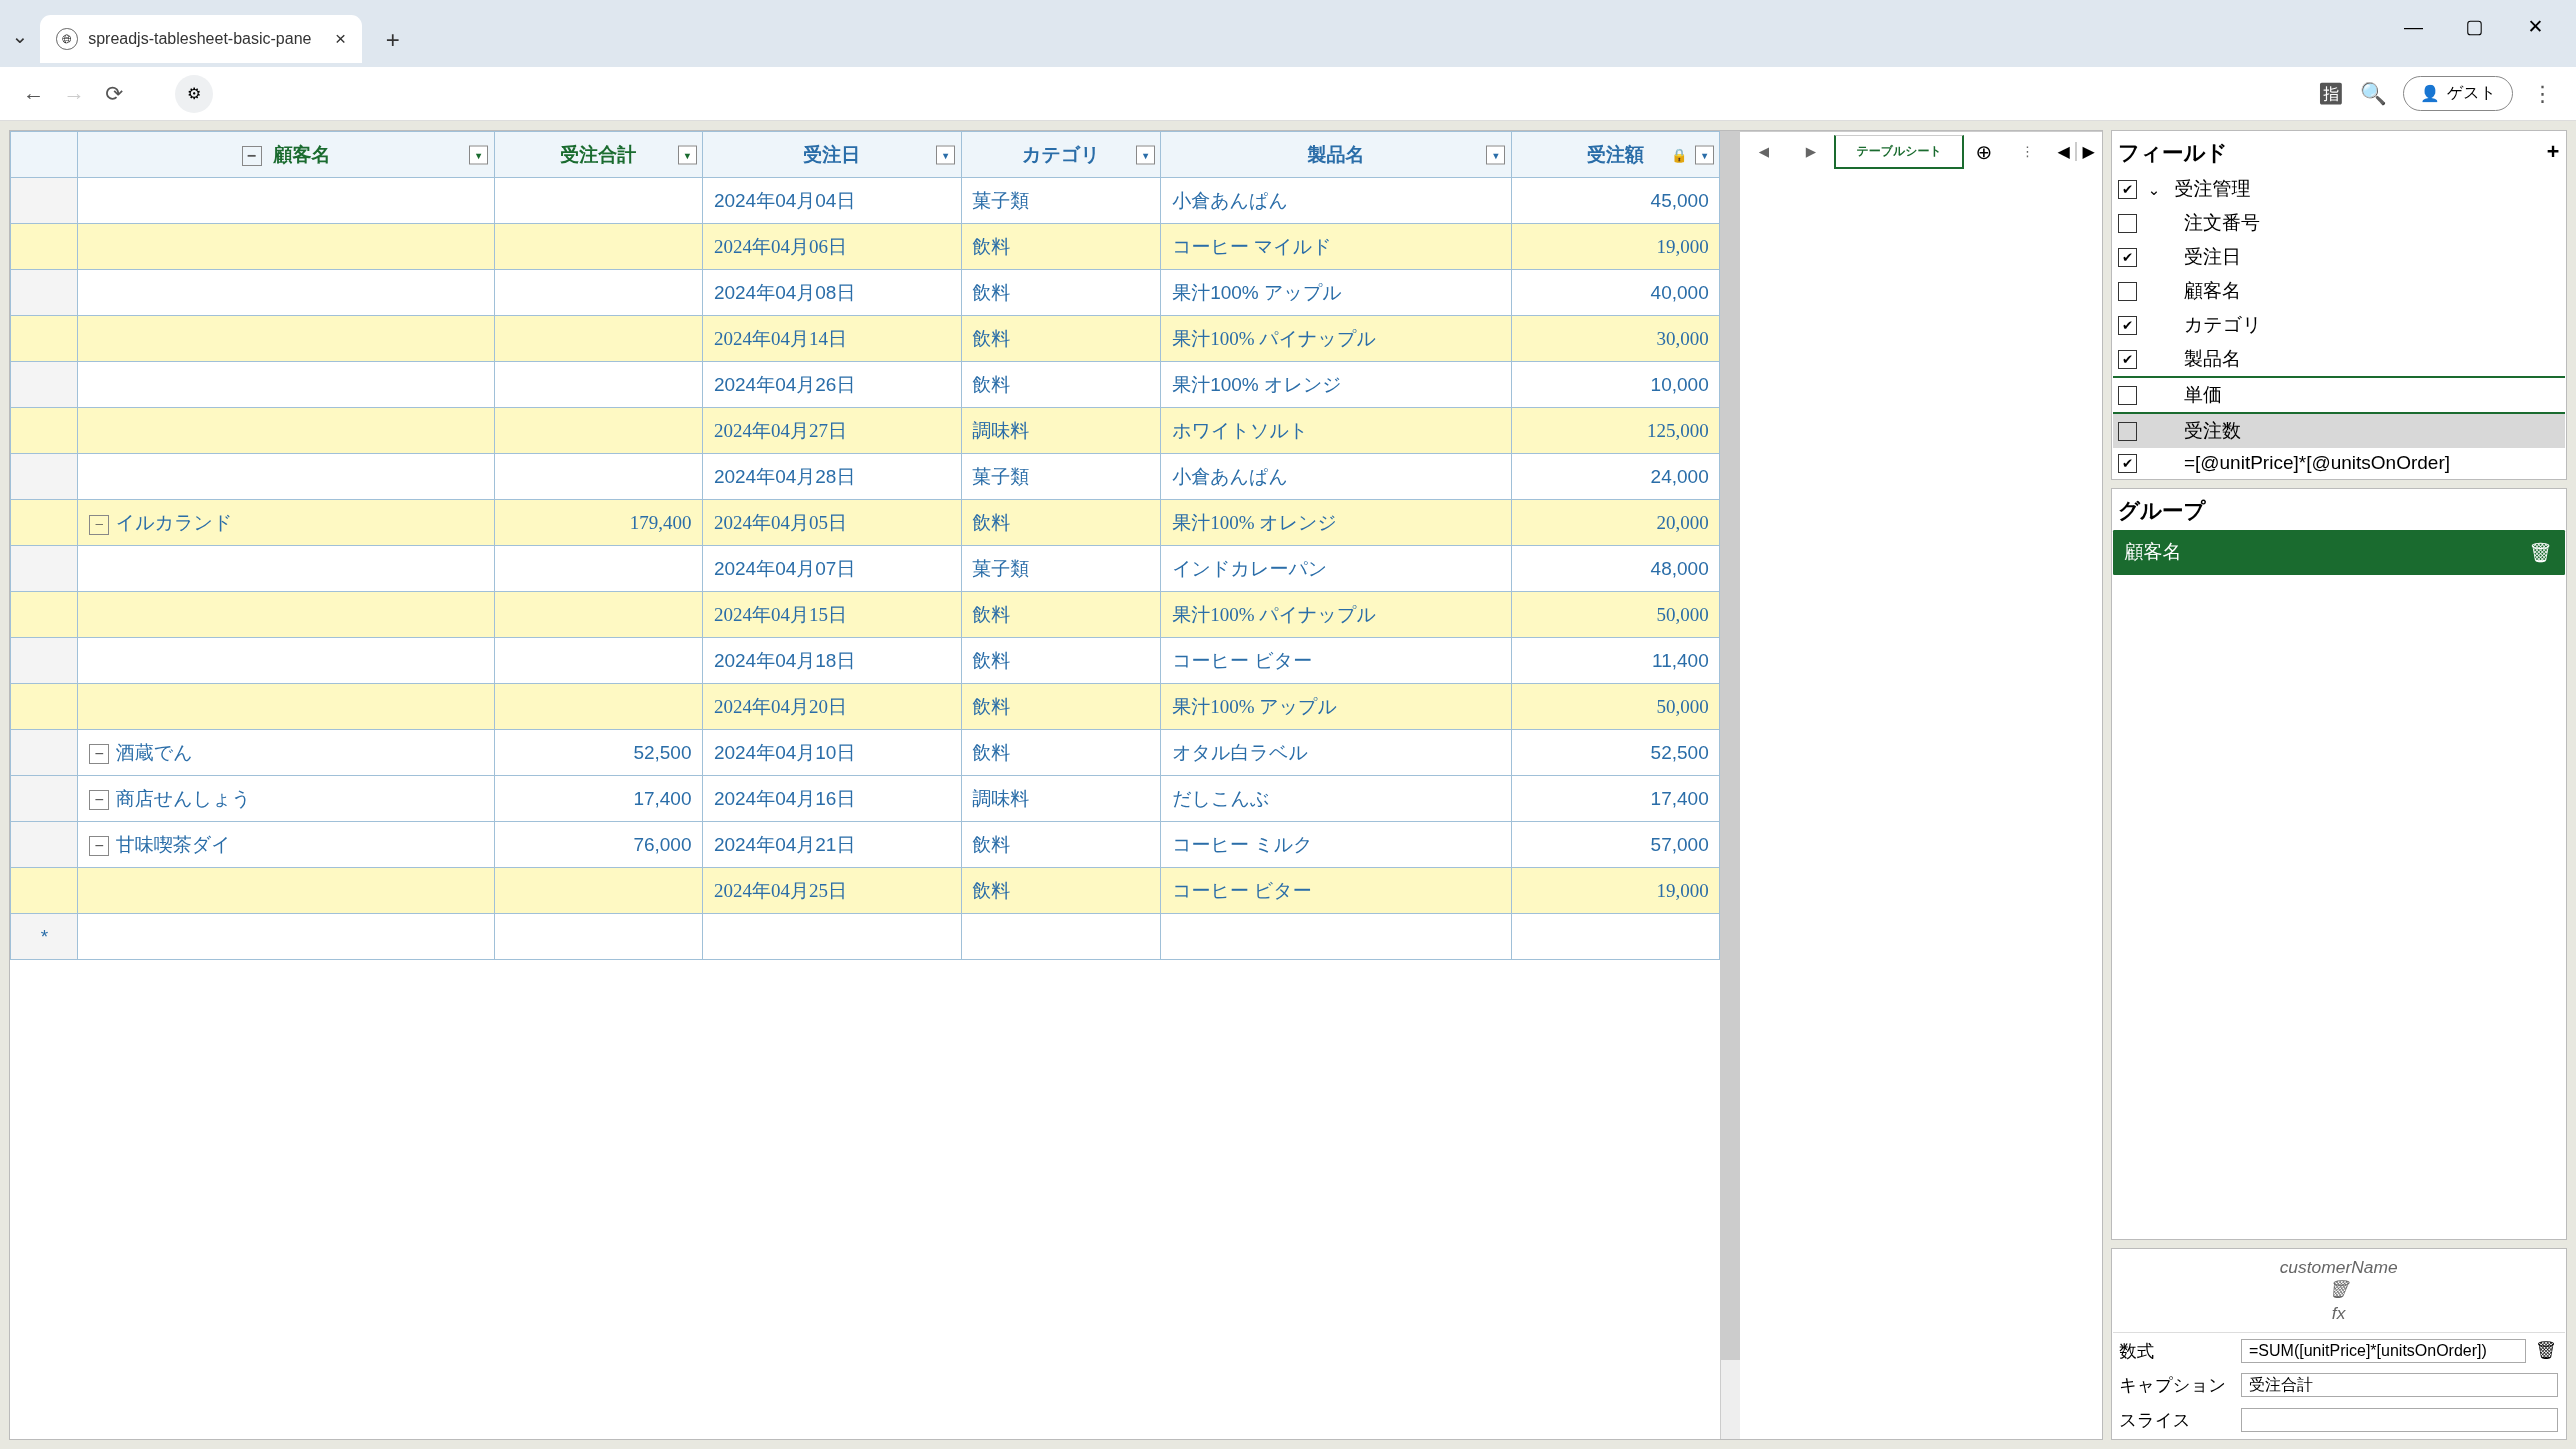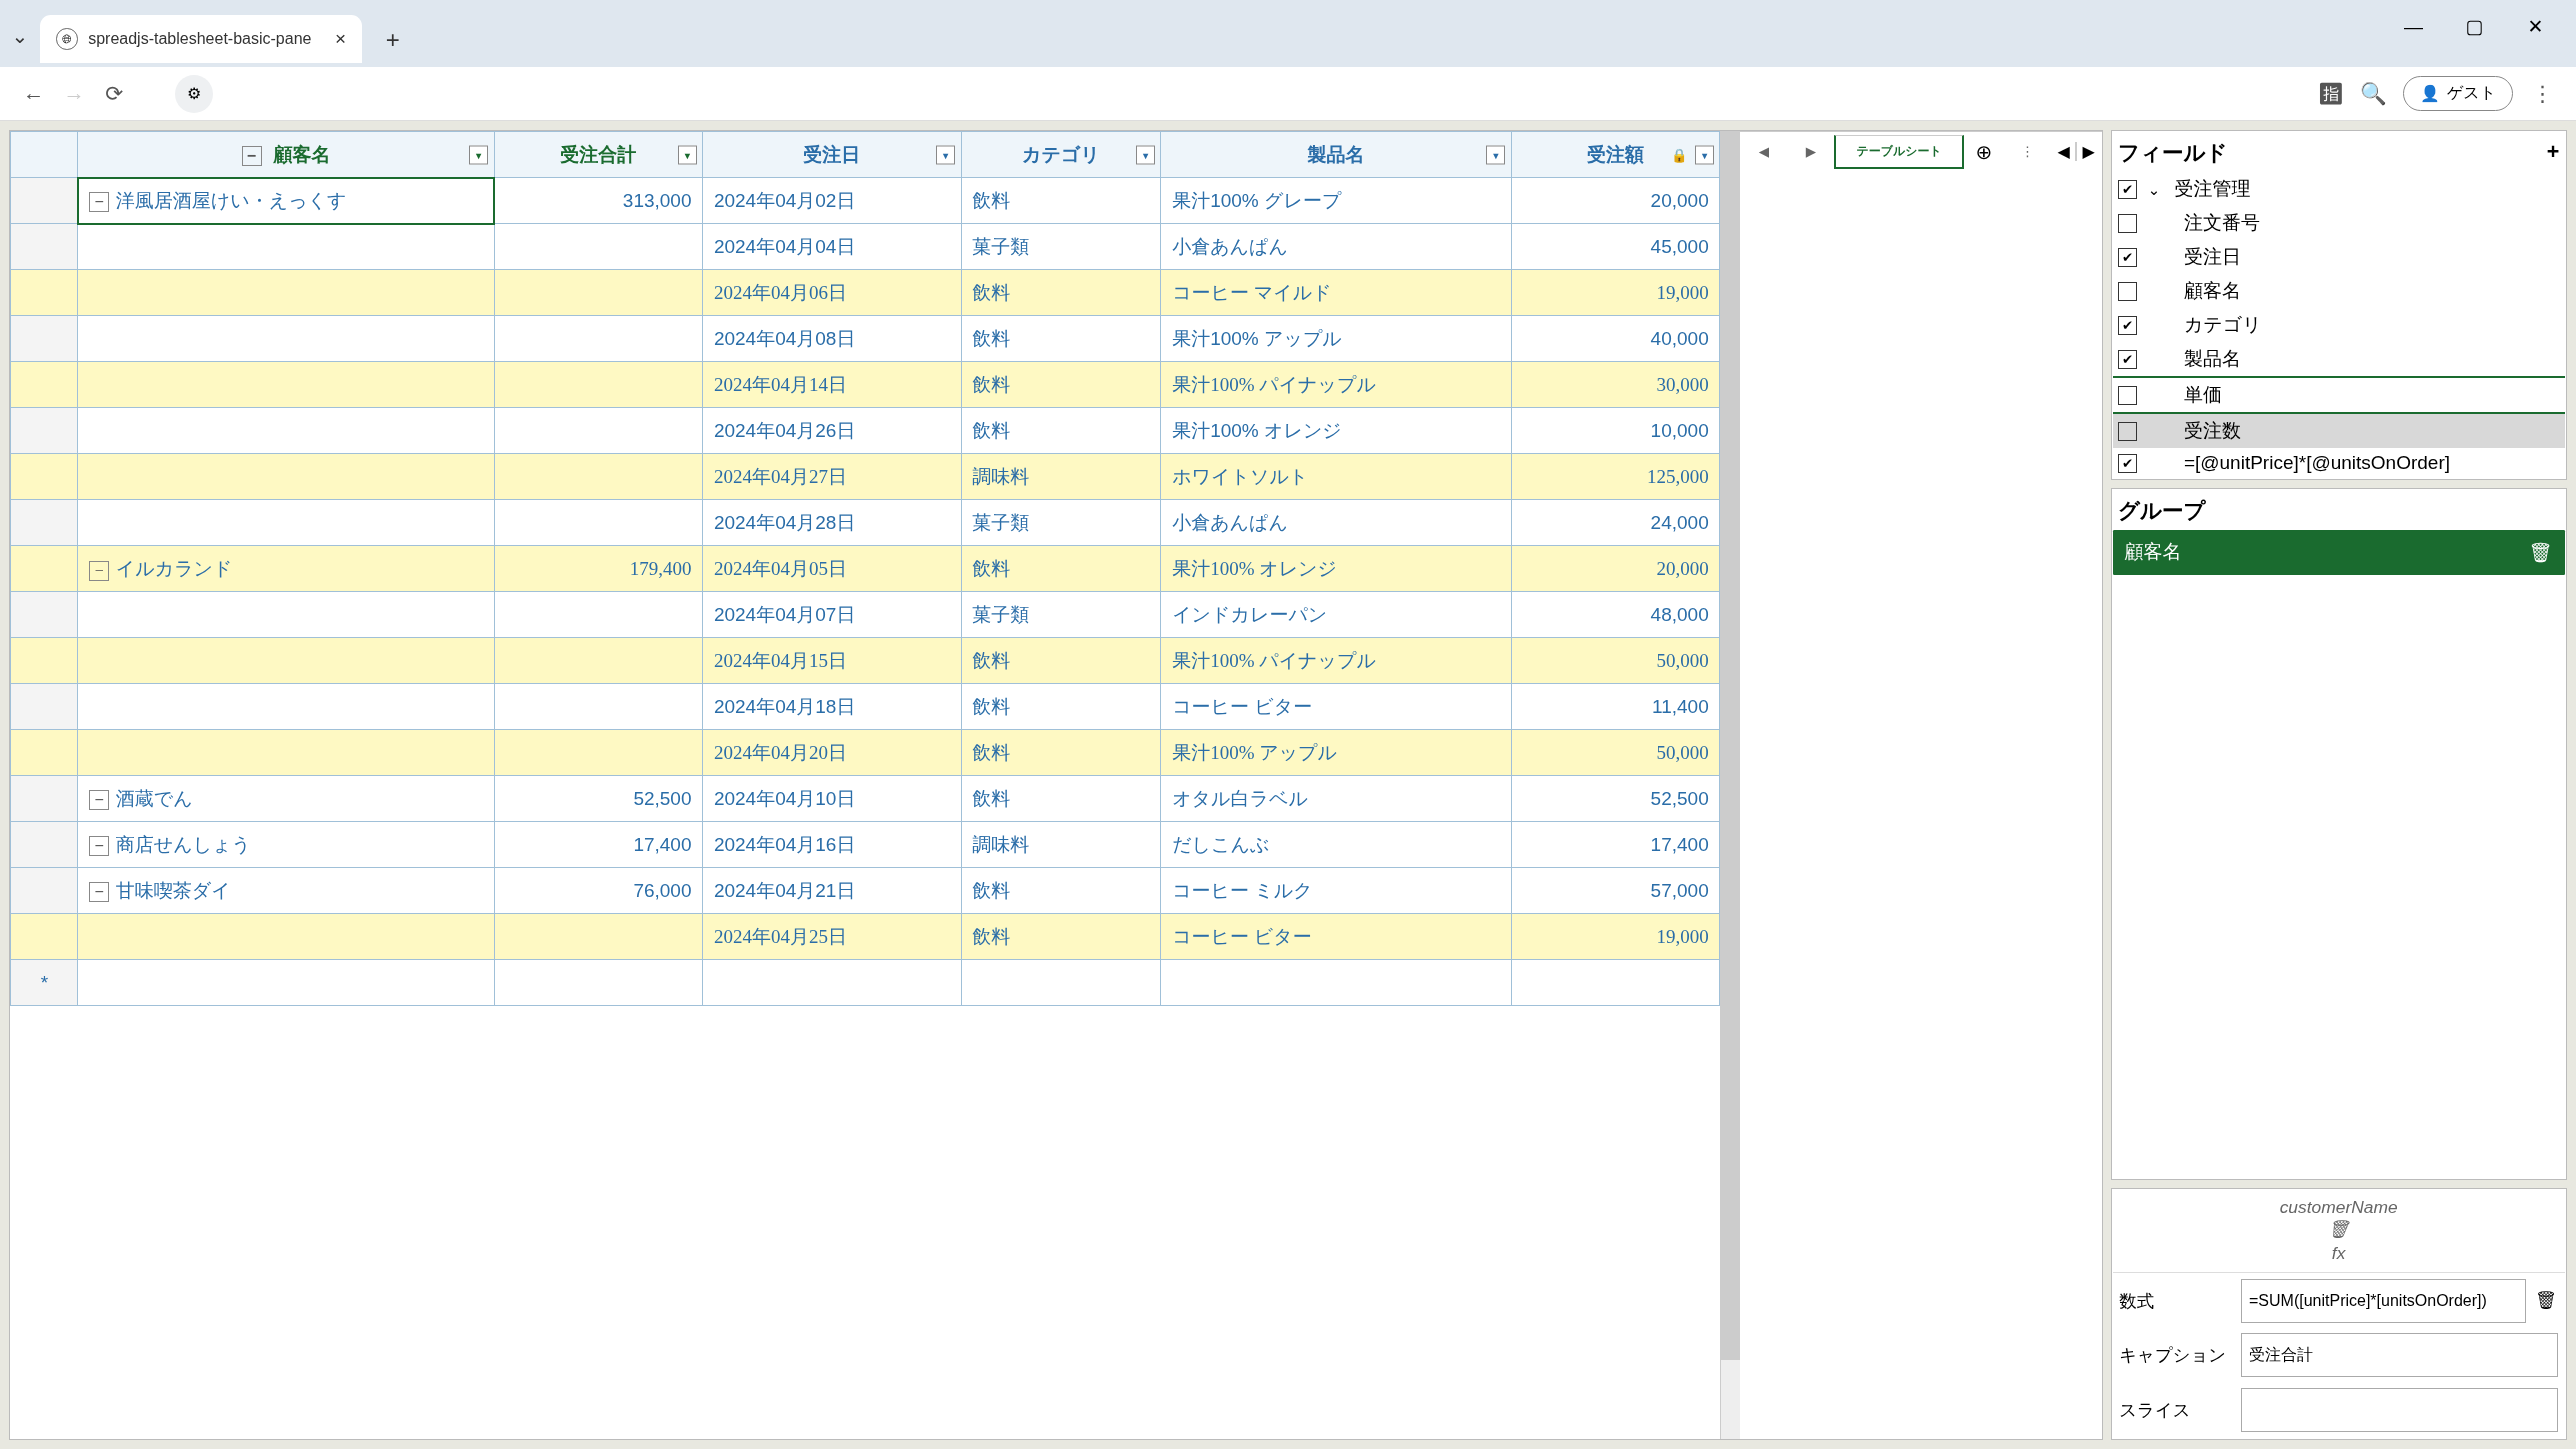--- a/index.html
+++ b/index.html
@@ -59,21 +59,21 @@
 .field-row .caret { width: 16px; font-size: 14.8px; }
 .field-row .indent { width: 25.5px; }
 .field-row.hl { background: #d8d8d8; border-top: 2px solid #1a6b2f; }
 .divider-green { height: 2px; background: #1a6b2f; }
 
 .group-chip { background: #1a6b2f; color: #fff; padding: 9.4px 12px; display: flex; align-items: center; justify-content: space-between; font-size: 19px; border-radius: 1.3px; }
 
 .cfg-header { display: flex; align-items: center; justify-content: space-between; font-size: 17.4px; font-style: italic; color: #666; padding: 6.7px; border-bottom: 0.7px solid #ddd; flex-direction: column; }
 .cfg-row { display: flex; align-items: center; gap: 8px; padding: 5.4px 6.7px; font-size: 17.4px; }
 .cfg-row label { width: 114px; }
-.cfg-row input { flex: 1; border: 0.7px solid #aaa; height: 44px; padding: 0 6.7px; font-size: 16px; }
+.cfg-row input { flex: 1; border: 0.7px solid #aaa; height: 24px; padding: 0 6.7px; font-size: 16px; }
 .icon-btn { width: 24px; height: 24px; display: flex; align-items: center; justify-content: center; }
 
 .vscroll { width: 20px; background: #eee; border-left: 0.7px solid #ccc; position: relative; }
 .vscroll-thumb { position: absolute; top: 0; left: 0; right: 0; height: 94%; background: #ccc; }
 .grid-wrap { display: flex; flex: 1; min-height: 0; }
 .lock-icon { position: absolute; right: 31px; top: 50%; transform: translateY(-50%); font-size: 13.4px; }
 </style>
 </head>
 <body>
 
@@ -149,29 +149,20 @@
                 <span class="col-btn">▼</span>
               </th>
               <th>
                 <span class="lock-icon">🔒</span>
                 <span>受注額</span>
                 <span class="col-btn">▼</span>
               </th>
             </tr>
           </thead>
           <tbody id="tbody">
-              <tr class="selected">
-                <td class="rowhdr"></td>
-                <td class="first"><span class="collapse-btn">−</span>洋風居酒屋けい・えっくす</td>
-                <td class="num">313,000</td>
-                <td>2024年04月02日</td>
-                <td>飲料</td>
-                <td>果汁100% グレープ</td>
-                <td class="num">20,000</td>
-              </tr>
               <tr>
                 <td class="rowhdr"></td>
                 <td></td>
                 <td></td>
                 <td>2024年04月04日</td>
                 <td>菓子類</td>
                 <td>小倉あんぱん</td>
                 <td class="num">45,000</td>
               </tr>
               <tr class="alt">

